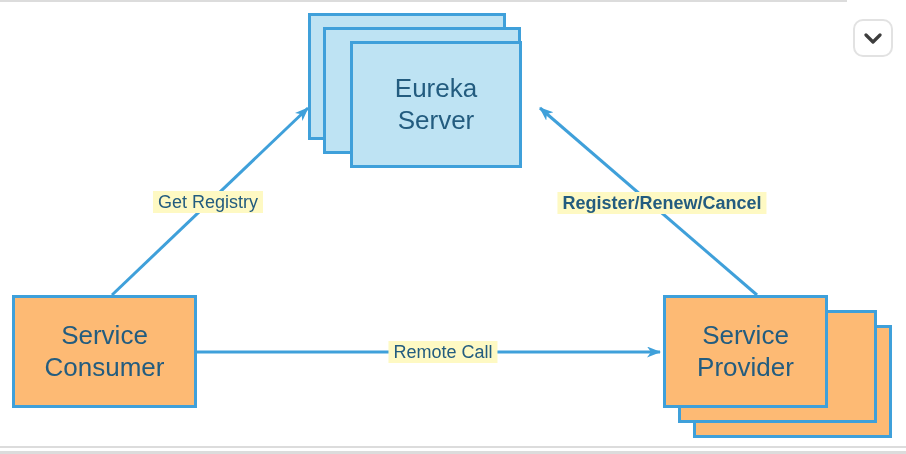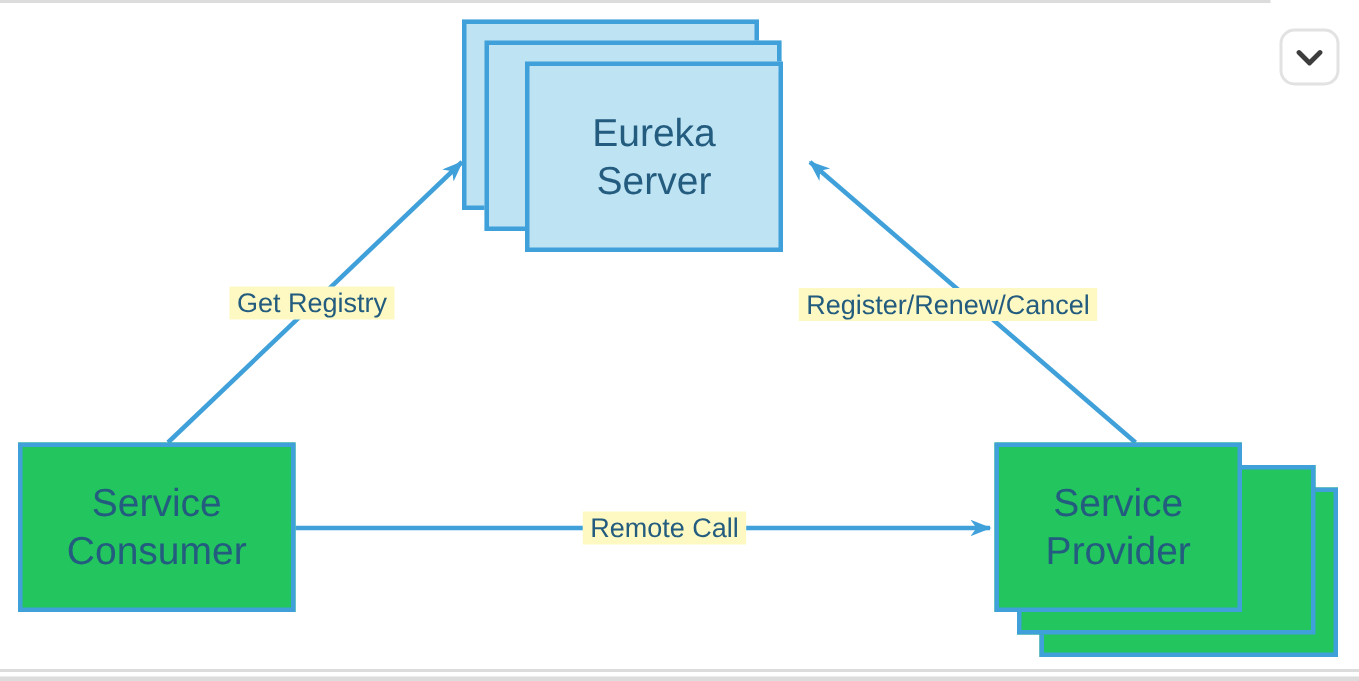--- a/index.html
+++ b/index.html
@@ -32,21 +32,21 @@
   .node {
     position: absolute;
     box-sizing: border-box;
     border: 3px solid #3fa0da;
     display: flex;
     align-items: center;
     justify-content: center;
     text-align: center;
   }
   .node-blue  { background: #bee3f3; }
-  .node-yellow{ background: #22c55e; }
+  .node-yellow{ background: #fdba74; }
 
   .node-label {
     color: #235c7f;
     font-size: 26px;
     line-height: 1.22;
     font-weight: 400;
   }
   .wrap-label { width: 132px; }
 
   
@@ -66,21 +66,21 @@
     position: absolute;
     transform: translate(-50%, -50%);
     background: #fef9c3;
     color: #235c7f;
     font-size: 18px;
     line-height: 1;
     padding: 2px 5px;
     white-space: nowrap;
   }
   .lbl-get-registry { left: 208px; top: 202px; }
-  .lbl-register     { left: 632px; top: 203px; }
+  .lbl-register     { left: 662px; top: 203px; font-weight: bold; }
   .lbl-remote-call  { left: 431px; top: 352px; margin-left: 12px; }
 
   .collapse-btn {
     position: absolute;
     left: 853px; top: 19px;
     width: 40px; height: 38px;
     box-sizing: border-box;
     background: #ffffff;
     border: 2px solid #e2e2e2;
     border-radius: 10px;

